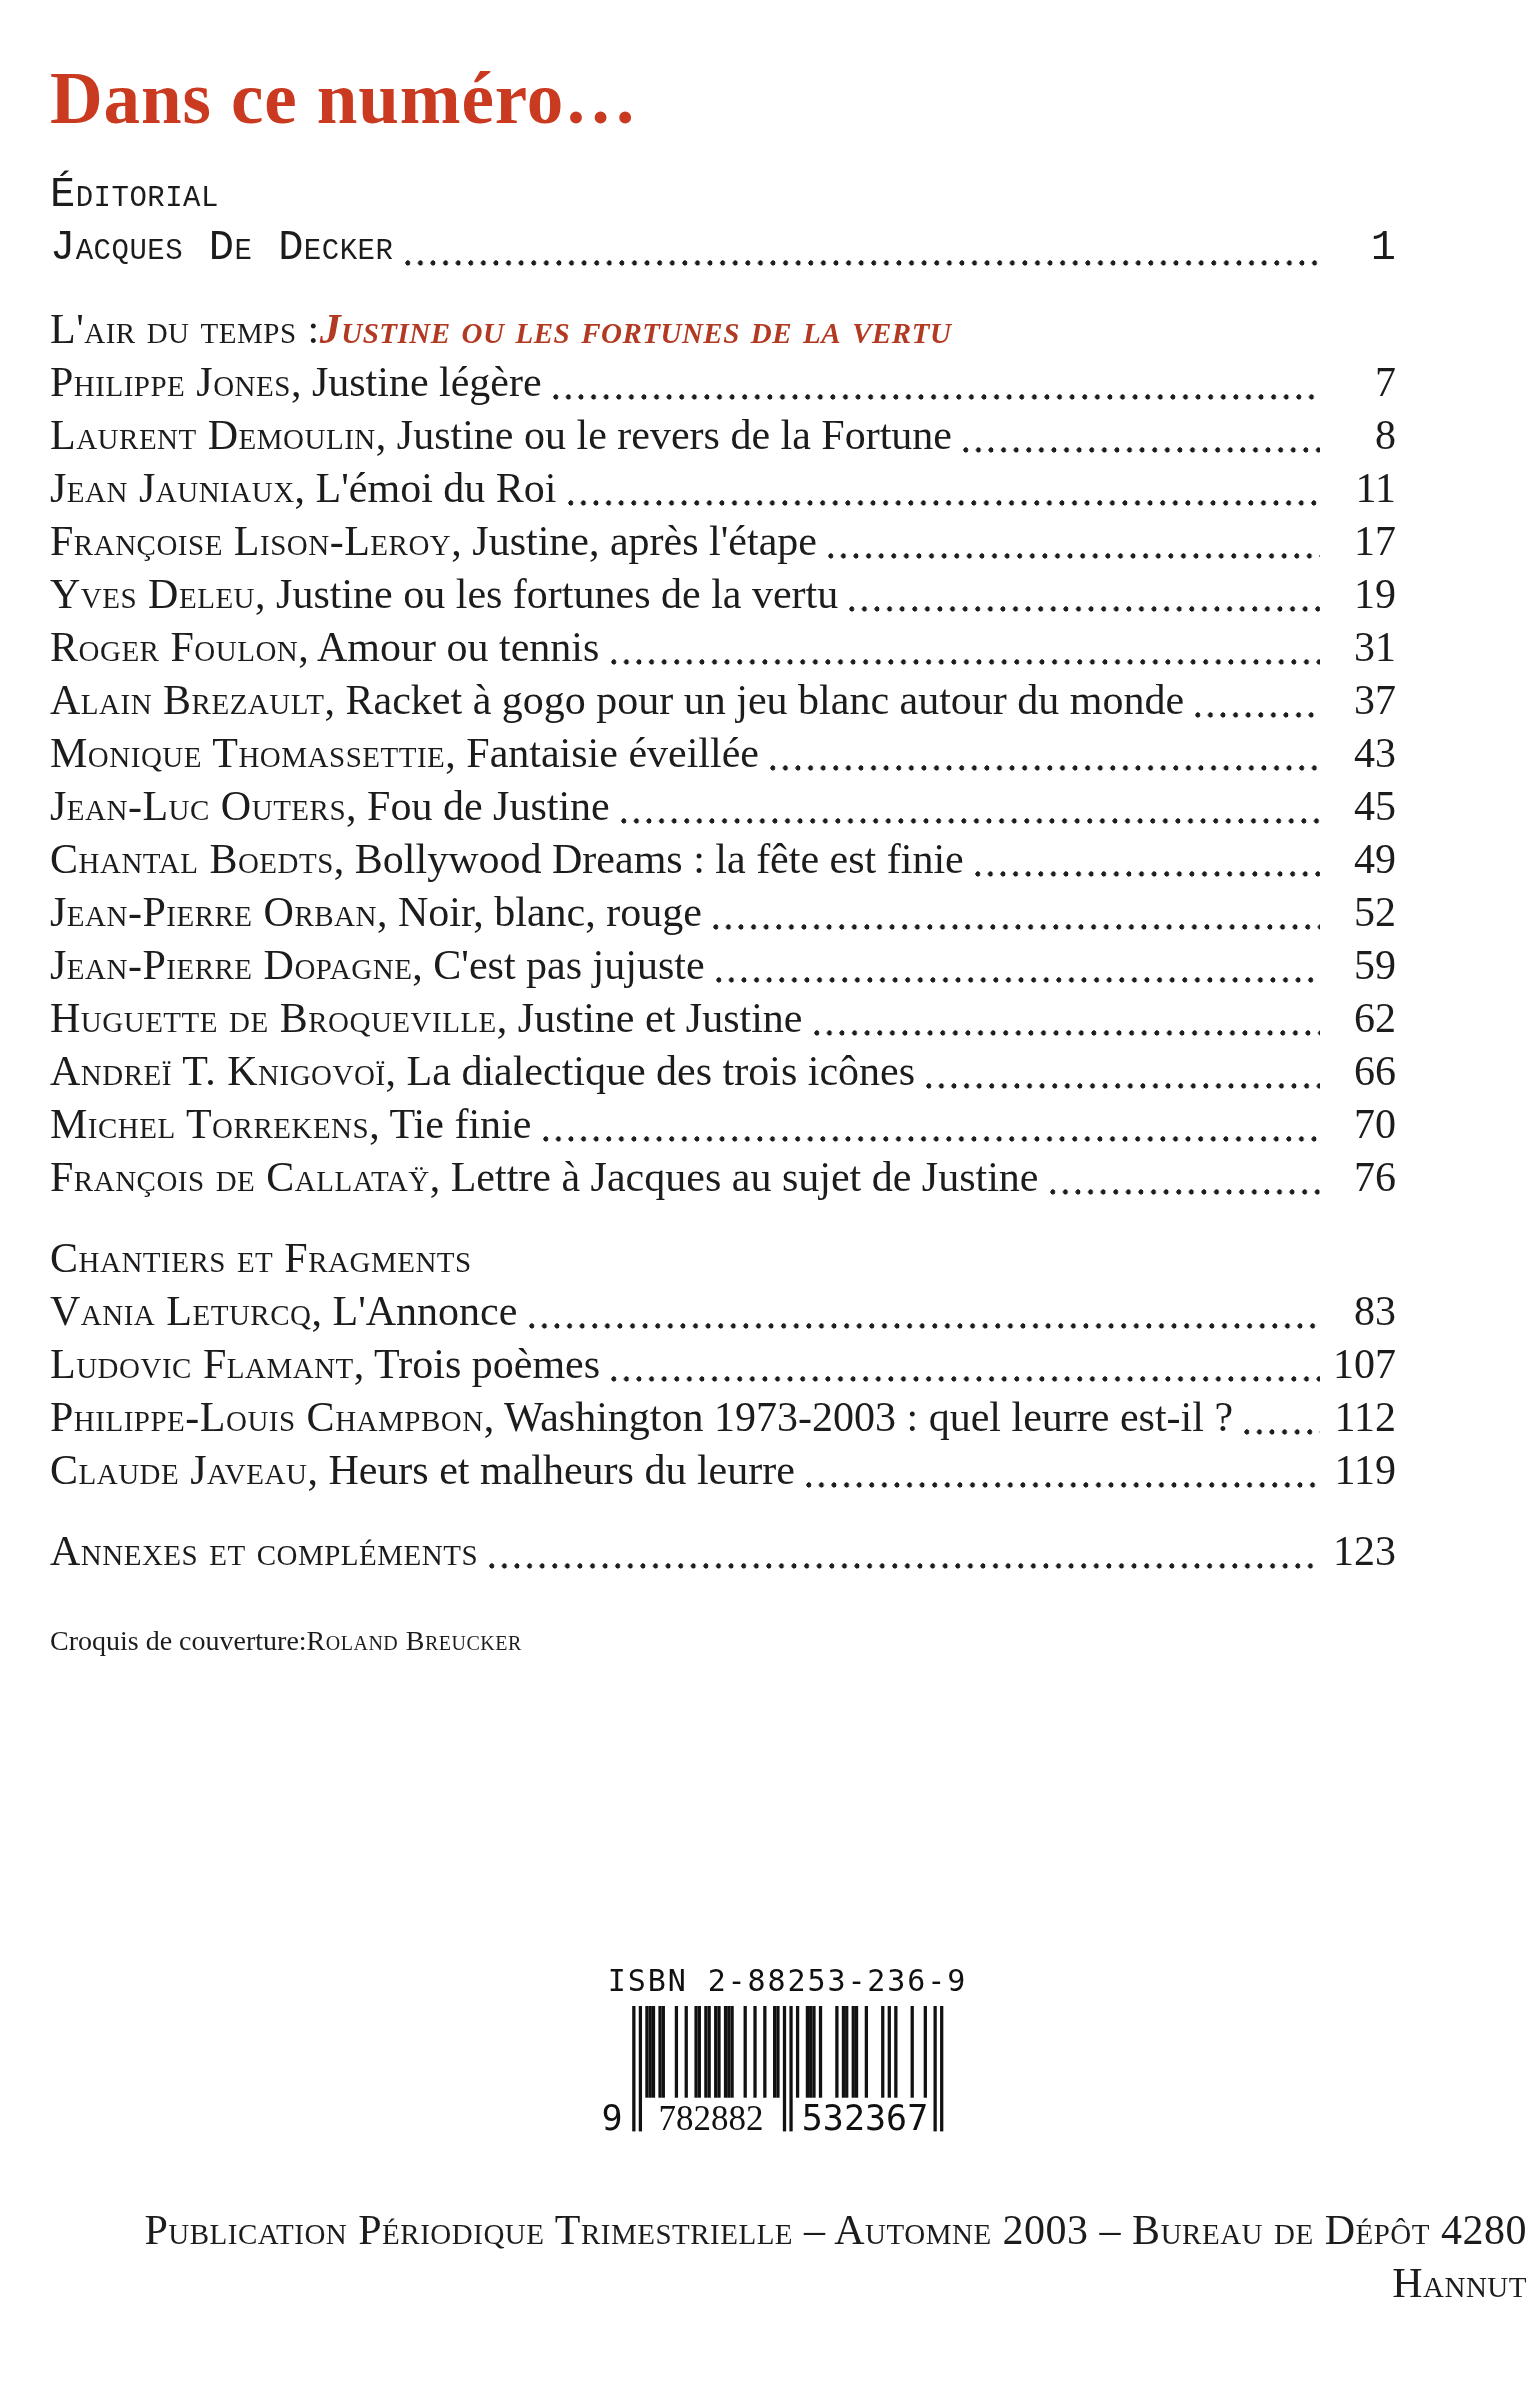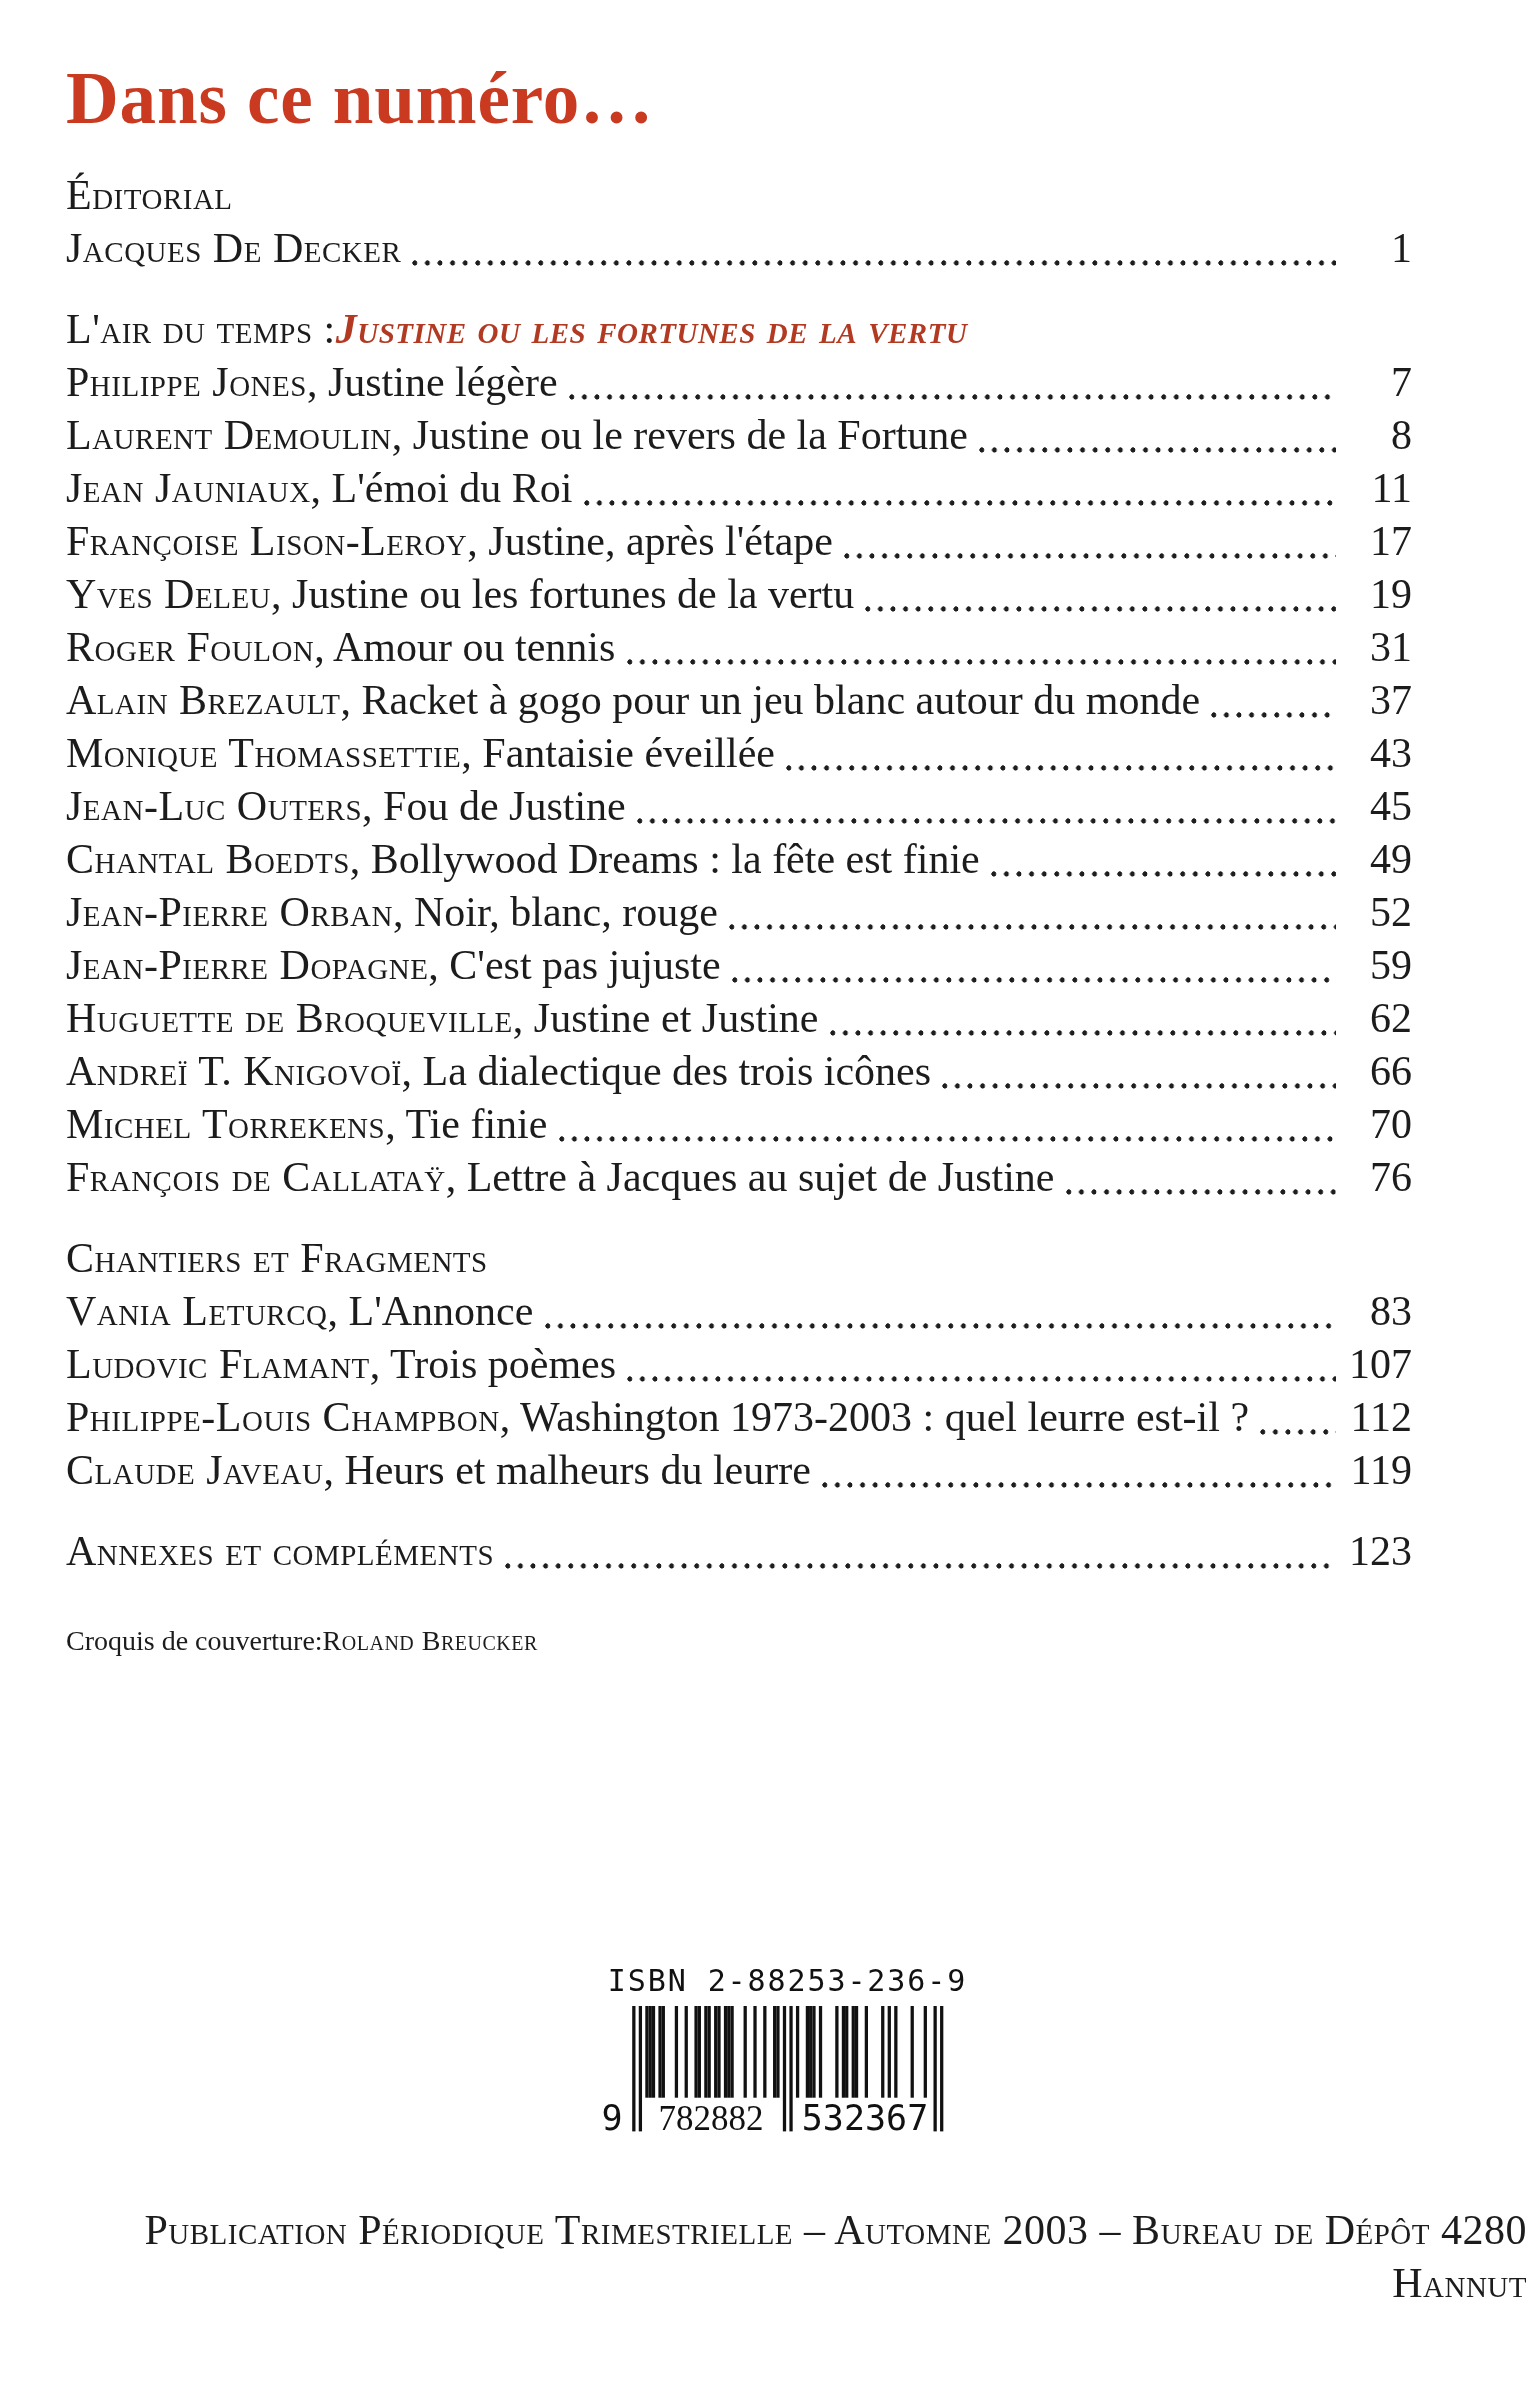--- a/index.html
+++ b/index.html
@@ -5,27 +5,27 @@
   * { box-sizing: border-box; }
   html, body { margin: 0; padding: 0; }
   body {
     width: 1527px; height: 2399px;
     position: relative;
     background: #ffffff;
     color: #1c1c1c;
     font-family: "Liberation Serif", "DejaVu Serif", serif;
     overflow: hidden;
   }
-  .content { position: absolute; left: 66px; top: 54px; width: 1346px; }
+  .content { position: absolute; left: 50px; top: 54px; width: 1346px; }
   .doc-title {
     font-size: 73px; line-height: 89px; font-weight: bold;
     color: #c93a20; margin: 0; letter-spacing: 0.9px;
   }
   .toc-section { margin-top: 28px; }
-  .toc-section.first { margin-top: 26px; }
+  .toc-section.first { margin-top: 26px; font-family: Liberation Mono, monospace; }
   .row {
     font-size: 42px; line-height: 53px;
     display: flex; align-items: baseline;
   }
   .sc { font-variant: small-caps; letter-spacing: 0.5px; }
   .heading-sub {
     font-variant: small-caps; font-style: italic;
     color: #b23a22; font-weight: 600; letter-spacing: 0.5px;
   }
   .title-it { }

